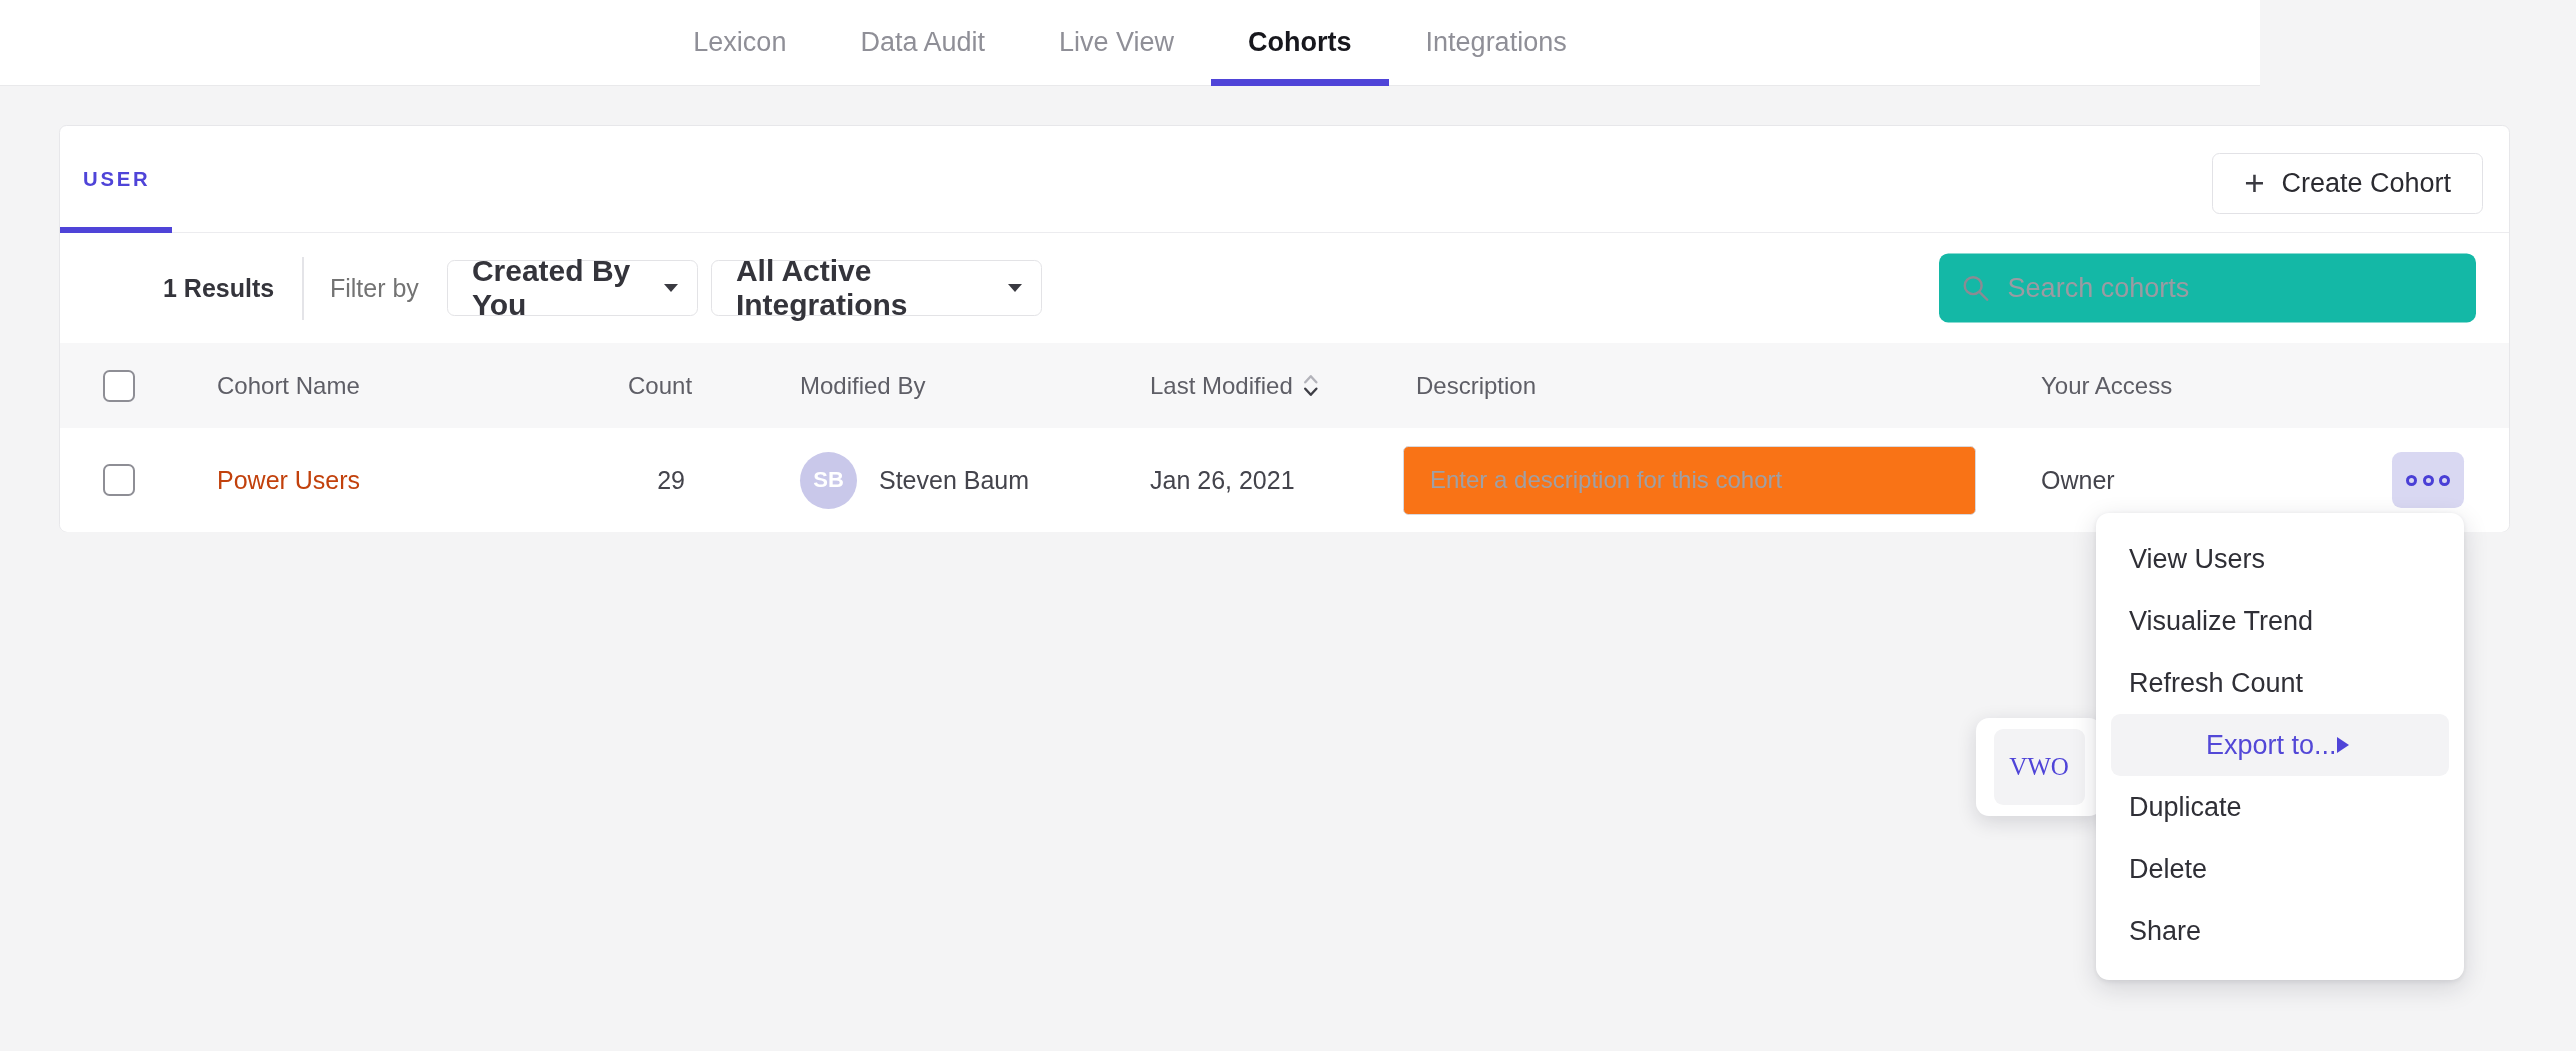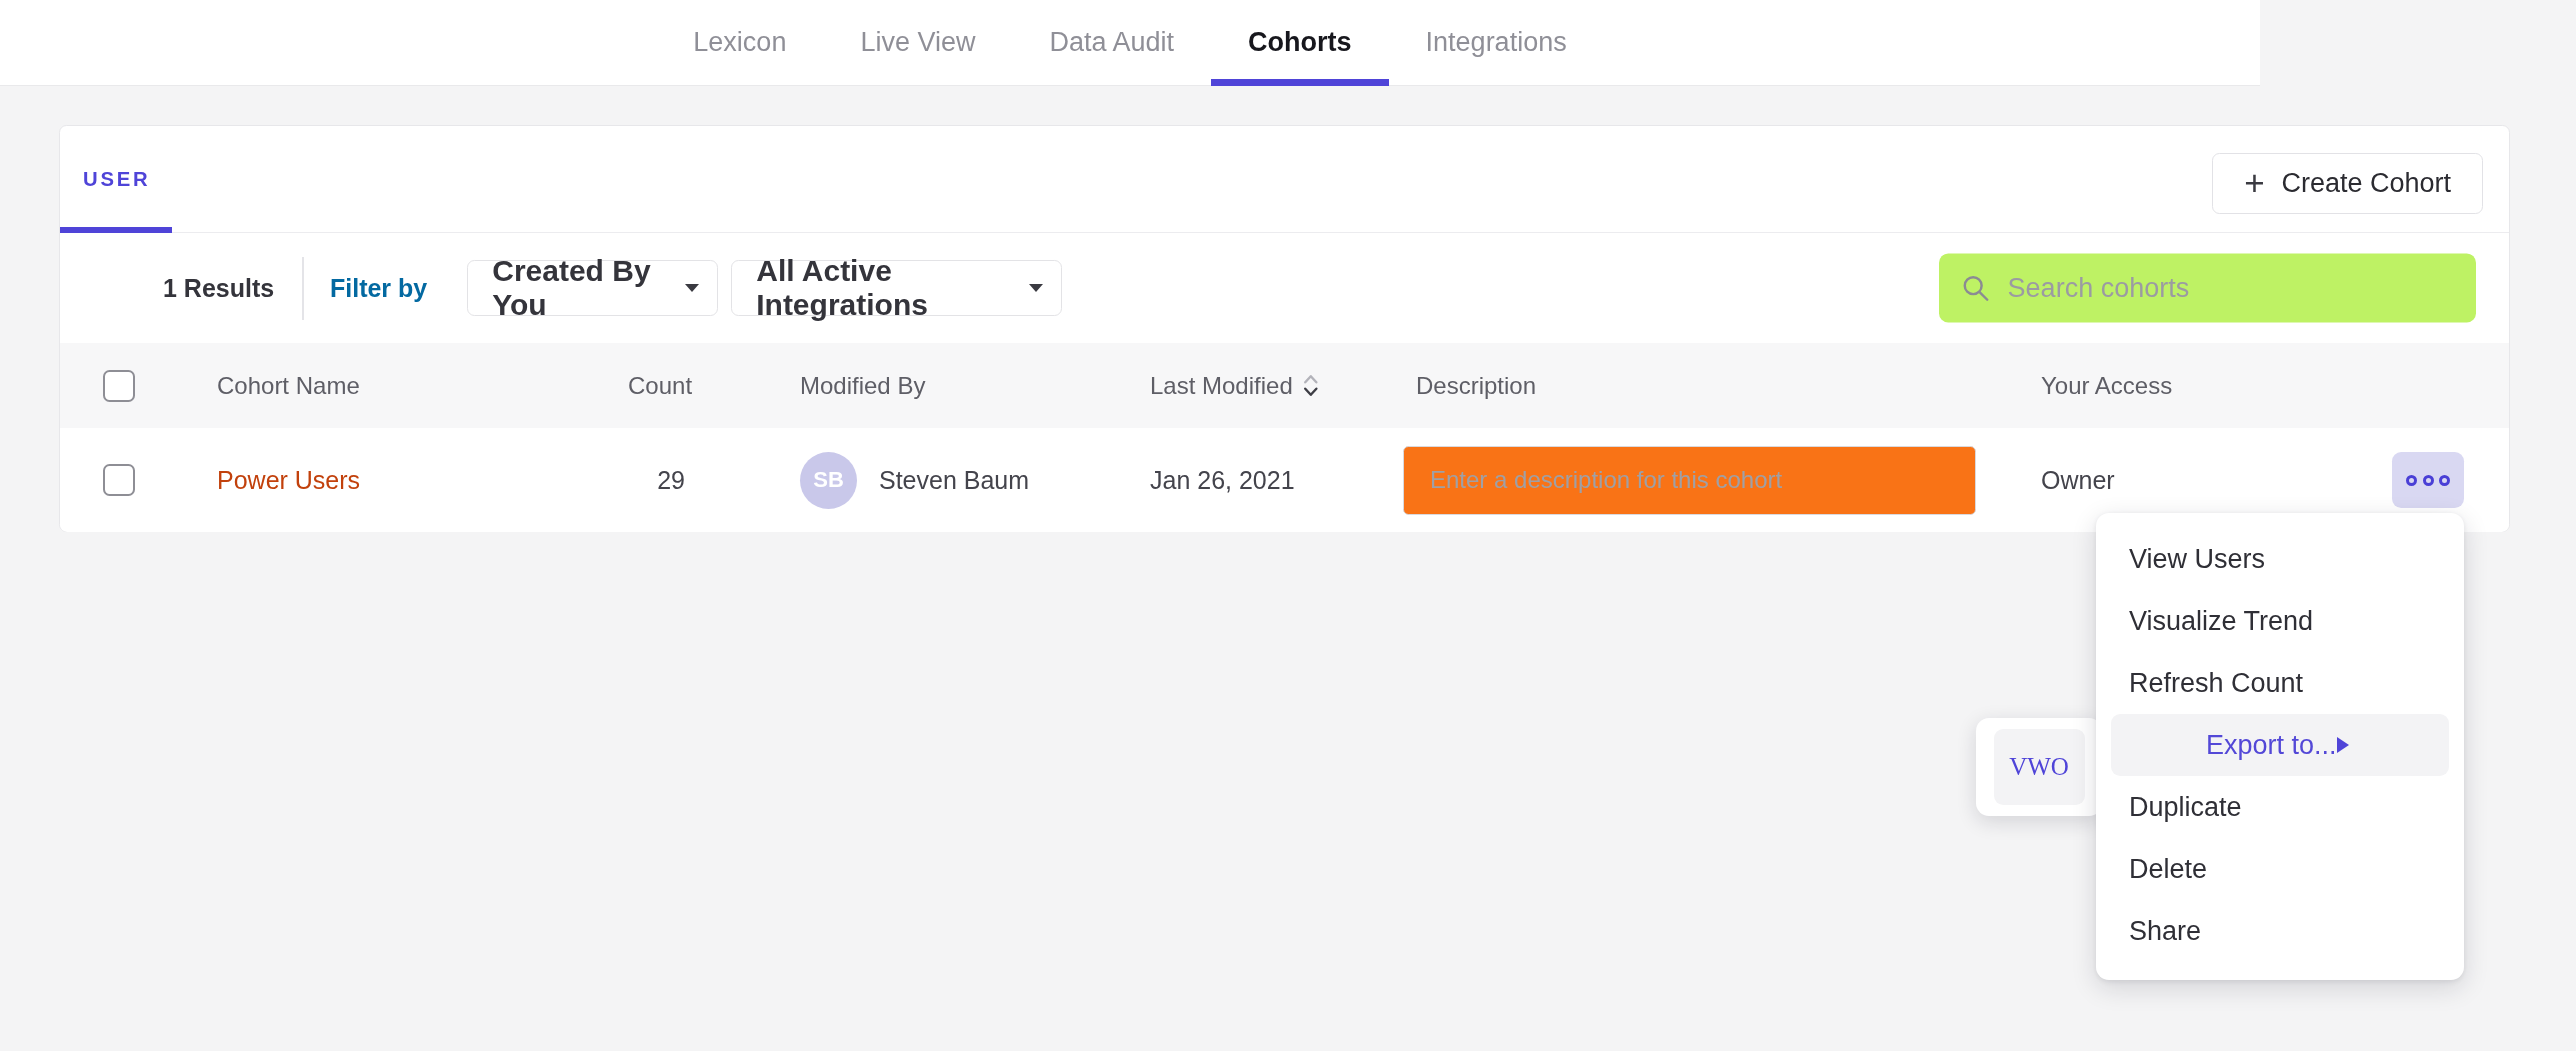--- a/index.html
+++ b/index.html
@@ -55,36 +55,36 @@
   }
   .plus-glyph { font-size:35px; font-weight:300; color:#3a3a41; line-height:1; margin-top:-2.8px; }
 
   
   .filterbar {
     position:relative; height:110px;
     display:flex; align-items:center; padding-left:103px;
   }
   .results { font-size:25px; font-weight:700; color:#34343b; }
   .vdivider { width:1.8px; height:63px; background:#e4e4e8; margin:0 26px 0 28px; }
-  .filter-by { font-size:25px; font-weight:700; color:#0369a1; margin-right:40px; }
+  .filter-by { font-size:25px; font-weight:400; color:#737373; margin-right:28px; }
   .dropdown {
     height:56px; display:flex; align-items:center; justify-content:space-between;
     border:0.9px solid #e3e3e6; border-radius:7.4px; padding:0 18.5px 0 24px;
     font-size:30px; font-weight:600; color:#34343b; cursor:pointer; background:#fff;
   }
   .dd-created { width:251px; margin-right:13px; }
   .dd-integrations { width:331px; }
   .caret-down {
     width:0; height:0; margin-left:13px;
     border-left:7.4px solid transparent; border-right:7.4px solid transparent;
     border-top:8.3px solid #3a3a41;
   }
   .searchbox {
     position:absolute; right:33px; top:50%; transform:translateY(-50%);
-    width:537px; height:69px; background:#bef264; border-radius:9.2px;
+    width:537px; height:69px; background:#14b8a6; border-radius:9.2px;
     display:flex; align-items:center; padding:0 22px; gap:16.6px;
   }
   .searchbox input {
     flex:1; border:none; outline:none; background:transparent;
     font-family:"Liberation Sans", sans-serif; font-size:27px; color:#3a3a41;
   }
   .searchbox input::placeholder { color:#9b9ba2; }
 
   
   .tgrid {
@@ -155,22 +155,22 @@
     display:flex; align-items:center; justify-content:center;
     font-size:25px; font-weight:500; color:#4f44d8; cursor:pointer; border:none;
     font-family:Liberation Serif, serif;
   }
 </style>
 </head>
 <body>
 
 <nav class="topnav">
   <div class="nav-tab">Lexicon</div>
+  <div class="nav-tab">Data Audit</div>
   <div class="nav-tab">Live View</div>
-  <div class="nav-tab">Data Audit</div>
   <div class="nav-tab active">Cohorts</div>
   <div class="nav-tab">Integrations</div>
 </nav>
 
 <section class="card">
 
   <div class="tabstrip">
     <div class="user-tab">USER</div>
     <button class="create-btn">
       <span class="plus-glyph">+</span>

